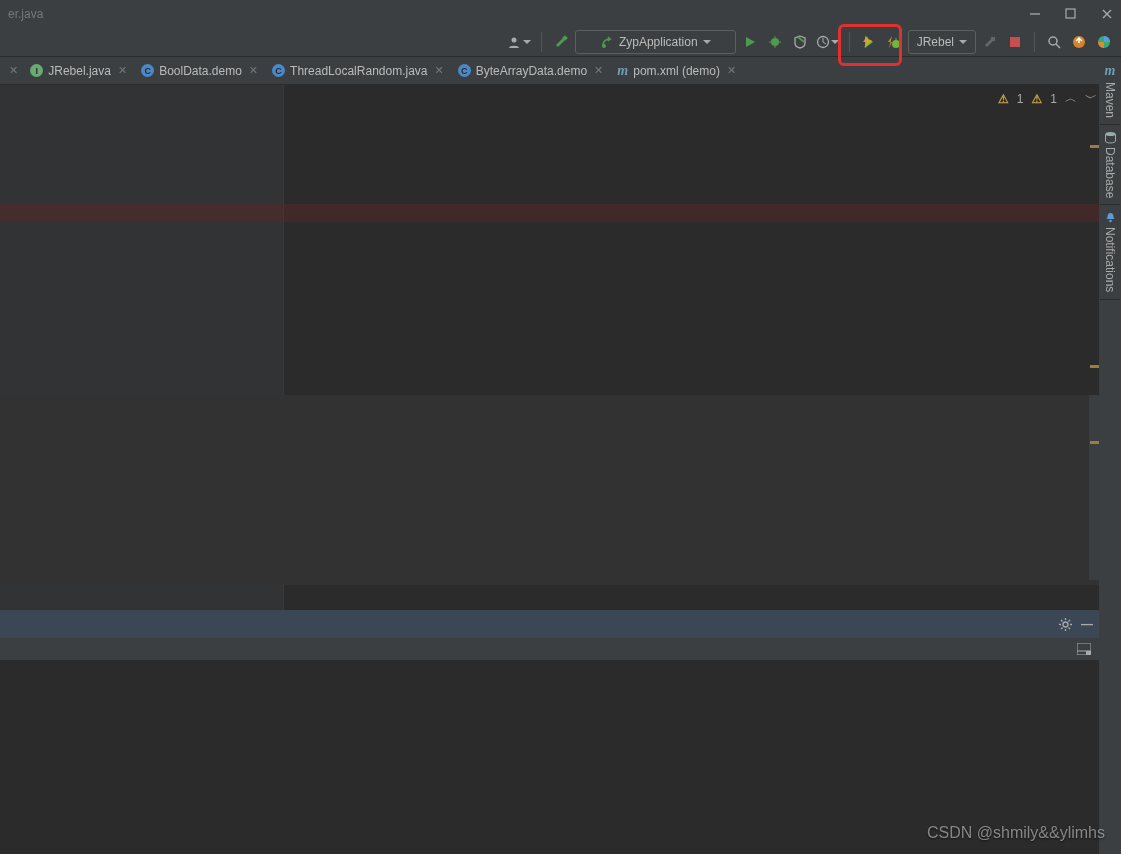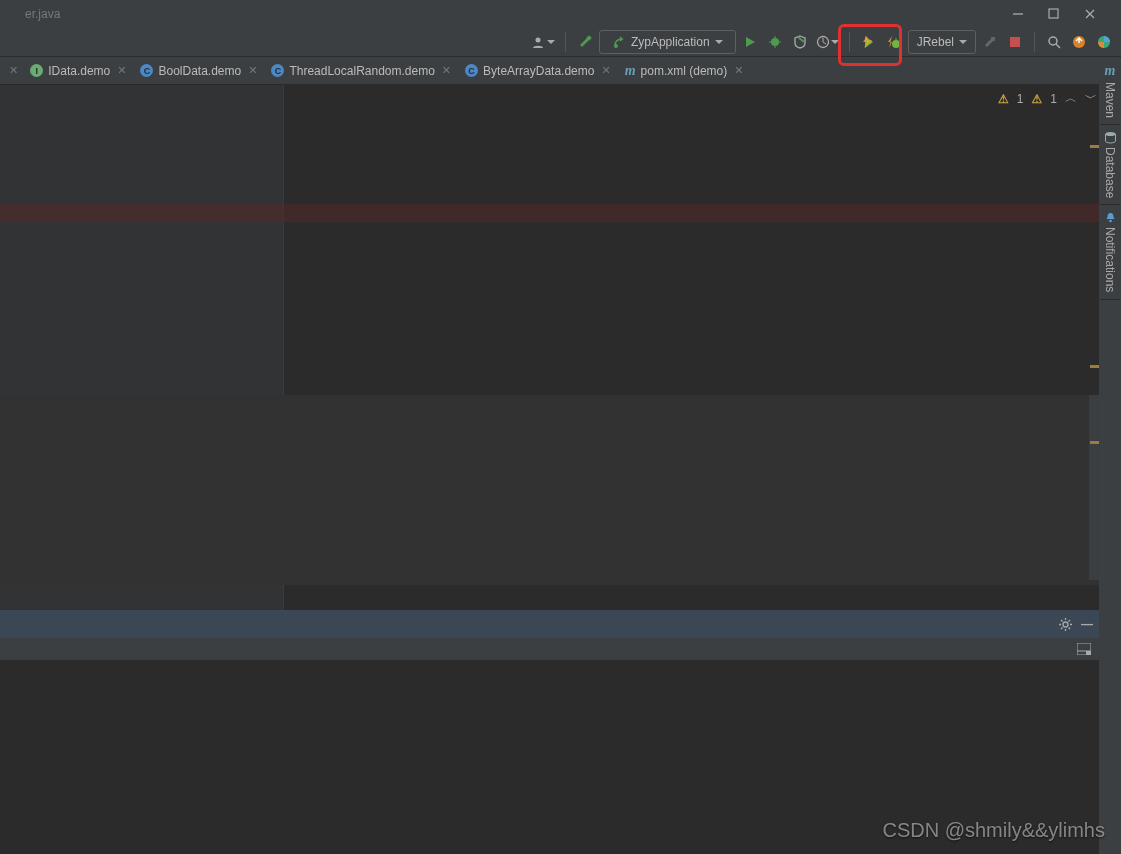--- a/index.html
+++ b/index.html
@@ -1,24 +1,24 @@
 <!DOCTYPE html>
 <html><head>
 <meta charset="utf-8">
 <style>
 *{margin:0;padding:0;box-sizing:border-box;font-family:"Segoe UI",Arial,sans-serif;font-size:12px;user-select:none}
 body{background:#2b2b2b;width:1121px;height:854px;overflow:hidden;position:relative;color:#bbb}
-.titlebar{height:27px;background:#3c3f41;display:flex;align-items:center;padding:0 25px;justify-content:space-between}
+.titlebar{height:27px;background:#3c3f41;display:flex;align-items:center;padding:0 8px;justify-content:space-between}
 .titlebar .title{color:#777}
 .titlebar .winctrl{display:flex;gap:24px;align-items:center}
 .titlebar .winctrl span{color:#aaa;cursor:pointer}
 .sep{width:1px;height:20px;background:#555;margin:0 5px}
 .toolbar{height:30px;background:#3c3f41;display:flex;align-items:center;justify-content:flex-end;padding:0 6px;border-bottom:1px solid #2b2b2b;gap:3px}
 .tbtn{display:flex;align-items:center;justify-content:center;min-width:22px;height:22px;cursor:pointer;border-radius:2px;padding:0 2px}
-.select-btn{border:1px solid #5e6060;border-radius:3px;height:24px;display:flex;align-items:center;padding:0 12px;gap:5px;cursor:pointer;background:#3c3f41}
+.select-btn{border:1px solid #5e6060;border-radius:3px;height:24px;display:flex;align-items:center;padding:0 24px;gap:5px;cursor:pointer;background:#3c3f41}
 .select-btn span{color:#bbb}
 .tri{width:0;height:0;border-left:4px solid transparent;border-right:4px solid transparent;border-top:4px solid #aaa}
 .tabs{height:28px;background:#3c3f41;display:flex;align-items:center;padding:0 4px;border-bottom:1px solid #2b2b2b}
 .tab{display:flex;align-items:center;gap:5px;padding:0 7px;height:28px;cursor:pointer;color:#bbb}
 .tab .close{color:#777;font-size:11px;margin-left:2px}
 .circ{width:13px;height:13px;border-radius:50%;display:inline-flex;align-items:center;justify-content:center;font-size:9px;font-weight:bold;color:#2b2b2b}
 .c-green{background:#6aab73}
 .c-blue{background:#4a88c7}
 .m-ic{font-family:serif;font-style:italic;font-weight:bold;color:#6a9fb5;font-size:14px}
 .editor-area{position:relative;height:525px;background:#2b2b2b;display:flex}
@@ -31,21 +31,21 @@
 .inspect{position:absolute;right:24px;top:90px;display:flex;align-items:center;gap:8px;color:#aaa}
 .warn-ic{color:#c9a142;font-weight:bold}
 .minimap{position:absolute;right:22px;top:85px;width:9px;height:495px}
 .minimap div{position:absolute;right:0;width:9px}
 .scroll-tr{position:absolute;right:22px;top:395px;width:10px;height:185px;background:#3b3e40}
 .tool-strip{height:28px;background:#3b4754;display:flex;align-items:center;justify-content:flex-end;padding:0 6px;gap:8px}
 .subbar{height:22px;background:#3c3f41;display:flex;justify-content:flex-end;padding:0 8px;align-items:center}
 .bottom{background:#2b2b2b;flex:1}
 .tabs-more{margin-left:auto;color:#aaa;padding:0 6px;cursor:pointer}
 .red-box{position:absolute;border:3px solid #e03131;border-radius:6px;pointer-events:none}
-.watermark{position:absolute;right:16px;bottom:12px;color:rgba(220,220,220,0.55);font-size:20px;text-shadow:0 1px 2px rgba(0,0,0,0.6)}
+.watermark{position:absolute;right:16px;bottom:12px;color:rgba(220,220,220,0.55);font-size:16px;text-shadow:0 1px 2px rgba(0,0,0,0.6)}
 svg{display:block}
 </style>
 </head>
 <body>
 
 <div class="titlebar">
   <span class="title">er.java</span>
   <div class="winctrl">
     <span>
       <svg width="12" height="12">
@@ -167,31 +167,31 @@
       </svg>
   </div>
 </div>
 
 <div class="red-box" style="left:838px;top:24px;width:64px;height:42px"></div>
 
 <div class="tabs">
   <span style="color:#777;padding:0 5px;font-size:11px">✕</span>
   <div class="tab">
     <span class="circ c-green">I</span>
-    <span>IData.demo</span>
+    <span>JRebel.java</span>
     <span class="close">✕</span>
   </div>
   <div class="tab">
     <span class="circ c-blue">C</span>
     <span>BoolData.demo</span>
     <span class="close">✕</span>
   </div>
   <div class="tab">
     <span class="circ c-blue">C</span>
-    <span>ThreadLocalRandom.demo</span>
+    <span>ThreadLocalRandom.java</span>
     <span class="close">✕</span>
   </div>
   <div class="tab">
     <span class="circ c-blue">C</span>
     <span>ByteArrayData.demo</span>
     <span class="close">✕</span>
   </div>
   <div class="tab">
     <span class="m-ic">m</span>
     <span>pom.xml (demo)</span>

